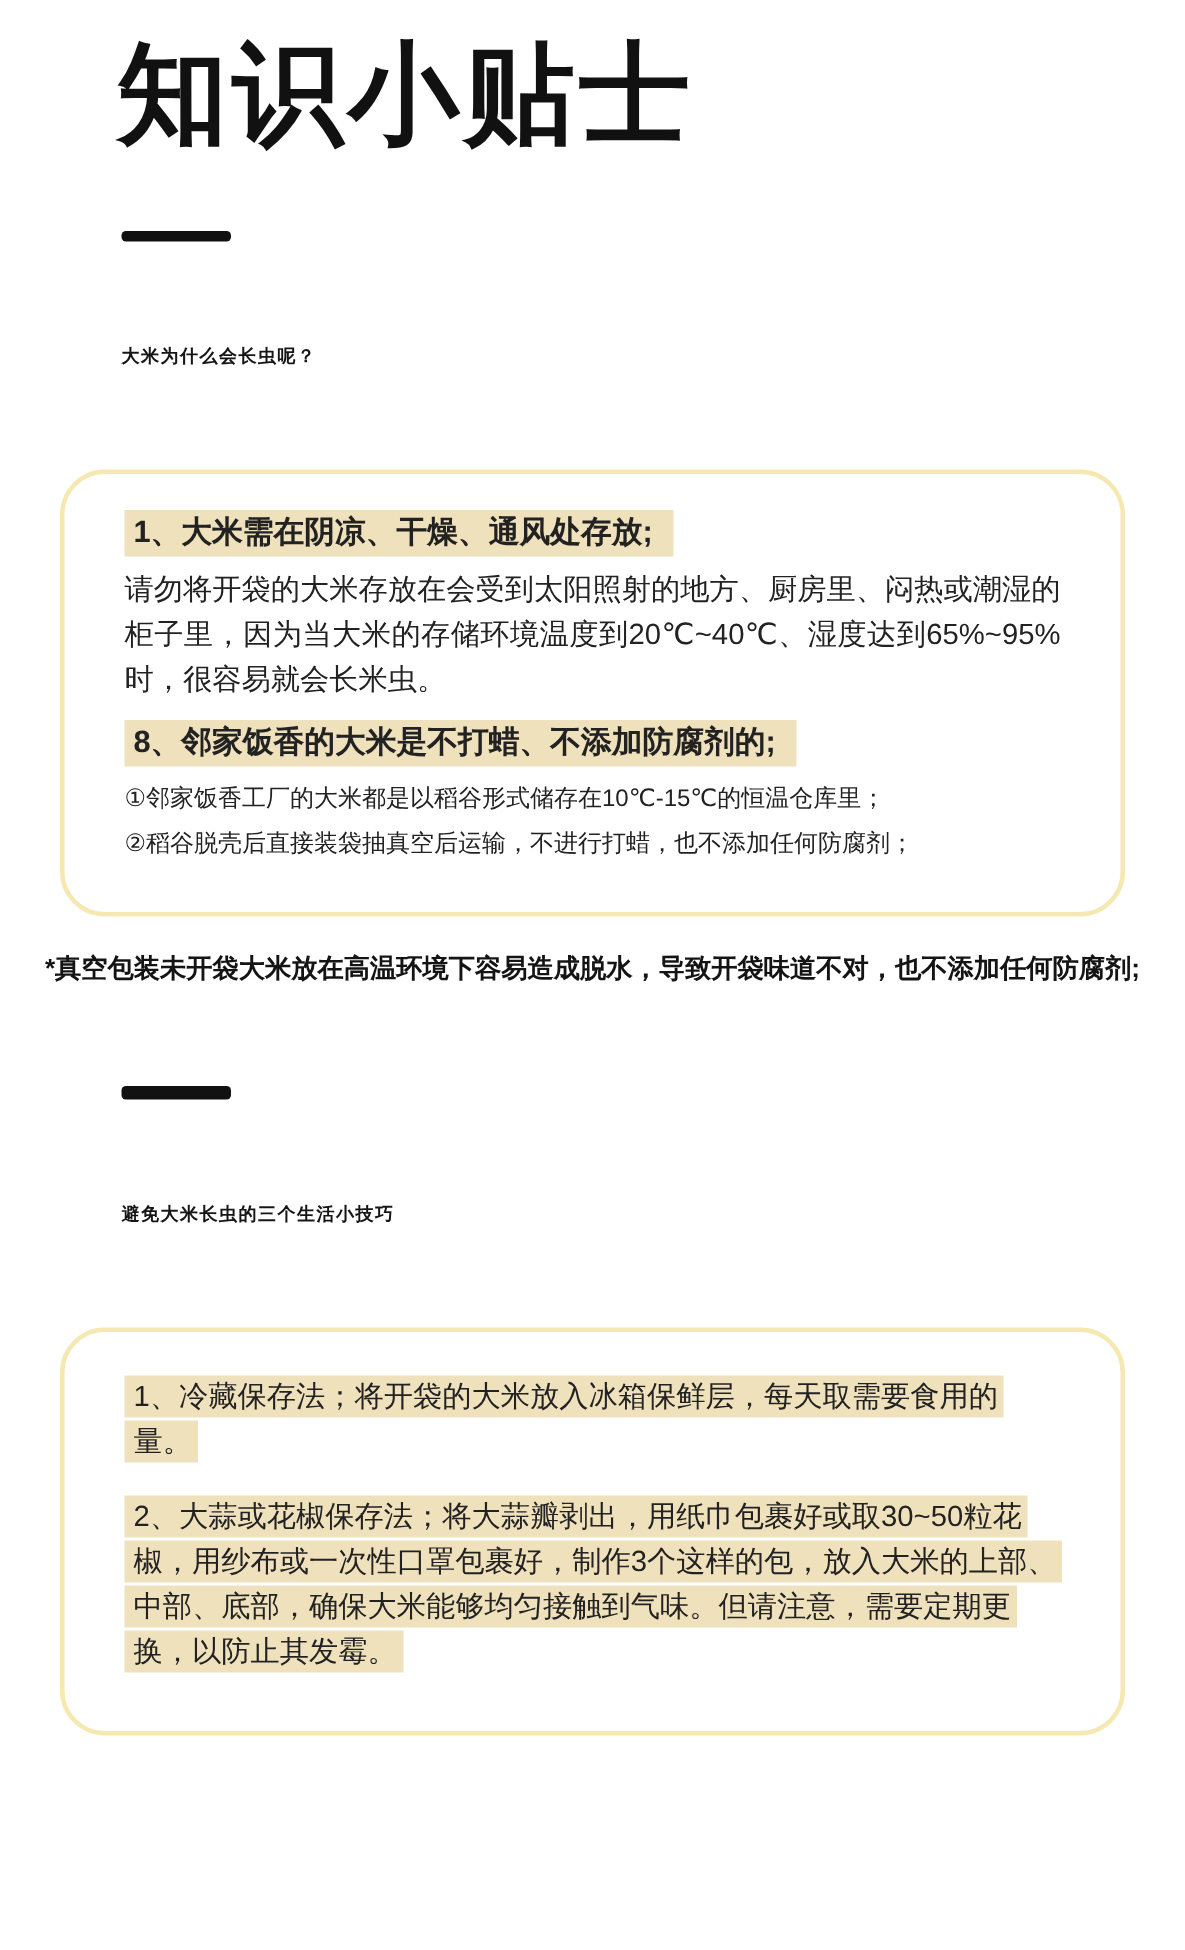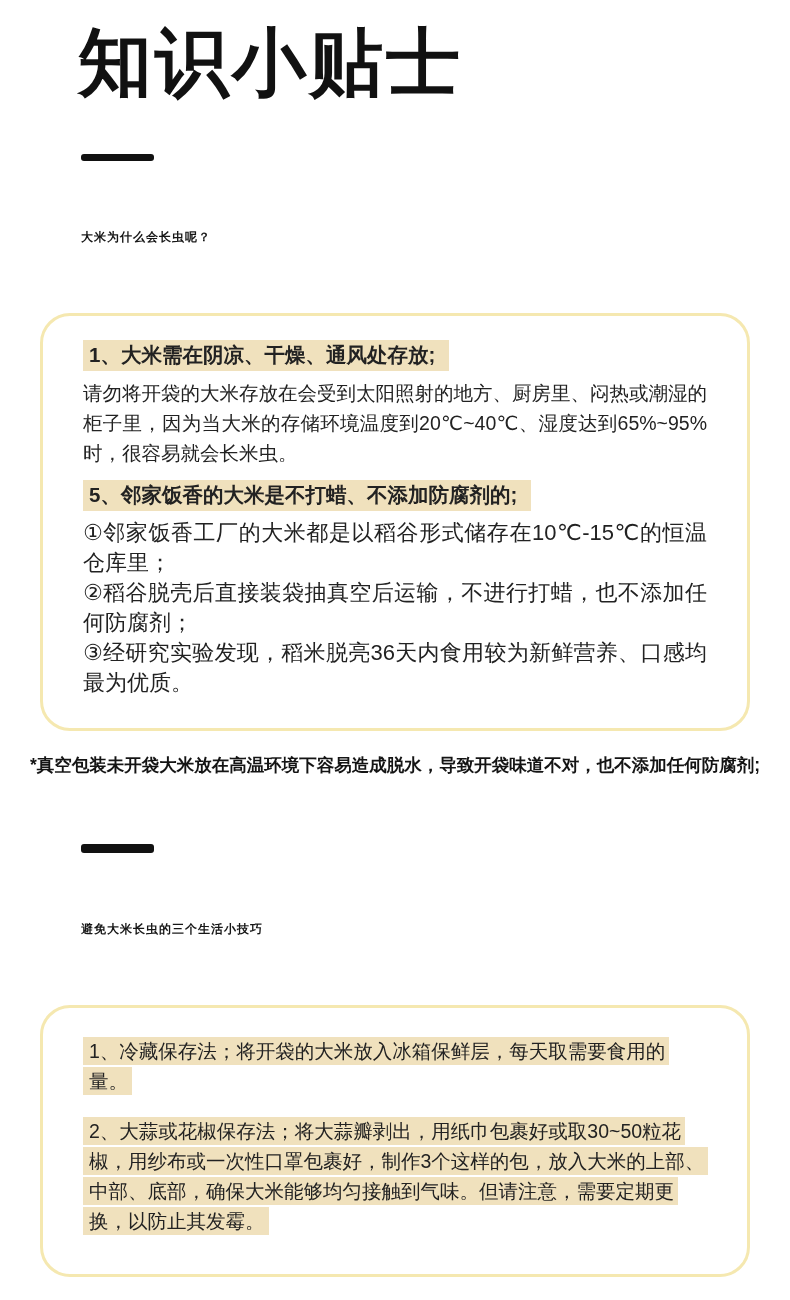--- a/index.html
+++ b/index.html
@@ -56,21 +56,21 @@
     color: #222222;
   }
   .tip-body {
     margin-top: 7px;
     font-size: 19.5px;
     line-height: 30px;
     text-align: justify;
     color: #222222;
   }
   .tip-line {
-    font-size: 22px;
+    font-size: 16px;
     line-height: 30px;
     color: #222222;
   }
   .footnote {
     margin-top: 20px;
     text-align: center;
     font-size: 17.5px;
     line-height: 29px;
     font-weight: 600;
     color: #141414;
@@ -101,25 +101,24 @@
 
   <div class="tip-box">
 
     <div class="tip-section">
       <span class="tip-heading">1、大米需在阴凉、干燥、通风处存放;</span>
       <div class="tip-body">请勿将开袋的大米存放在会受到太阳照射的地方、厨房里、闷热或潮湿的柜子里，因为当大米的存储环境温度到20℃~40℃、湿度达到65%~95%时，很容易就会长米虫。</div>
     </div>
 
 
     <div class="tip-section">
-      <span class="tip-heading">5、邻家饭香的大米是不打蜡、不添加防腐剂的;</span>
+      <span class="tip-heading">8、邻家饭香的大米是不打蜡、不添加防腐剂的;</span>
       <div class="tip-body">
         <div class="tip-line">①邻家饭香工厂的大米都是以稻谷形式储存在10℃-15℃的恒温仓库里；</div>
         <div class="tip-line">②稻谷脱壳后直接装袋抽真空后运输，不进行打蜡，也不添加任何防腐剂；</div>
-        <div class="tip-line">③经研究实验发现，稻米脱亮36天内食用较为新鲜营养、口感均最为优质。</div>
       </div>
     </div>
 
   </div>
 
   <div class="footnote">
     <div>*真空包装未开袋大米放在高温环境下容易造成脱水，导致开袋味道不对，也不添加任何防腐剂;</div>
   </div>
 
   <div class="divider thick"></div>

